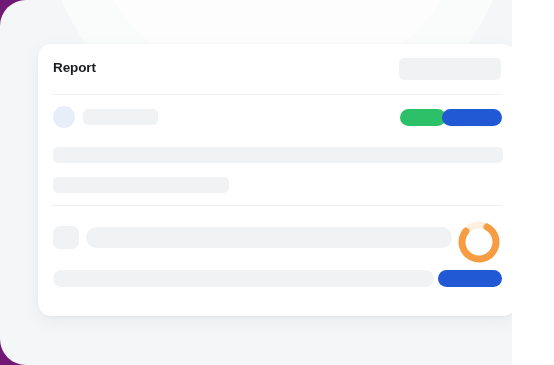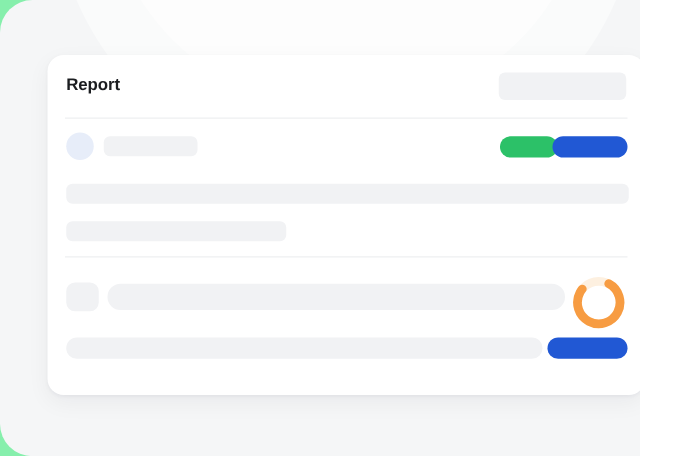--- a/index.html
+++ b/index.html
@@ -10,21 +10,21 @@
     overflow: hidden;
     font-family: "Liberation Sans", sans-serif;
     background: #ffffff;
   }
 
   #stage {
     position: relative;
     width: 512px;
     height: 365px;
     overflow: hidden;
-    background: #86efac;
+    background: #701a75;
   }
 
   
   .backdrop {
     position: absolute;
     left: 0px;
     top: 0px;
     width: 554px;
     height: 365px;
     background: #f5f6f7;

